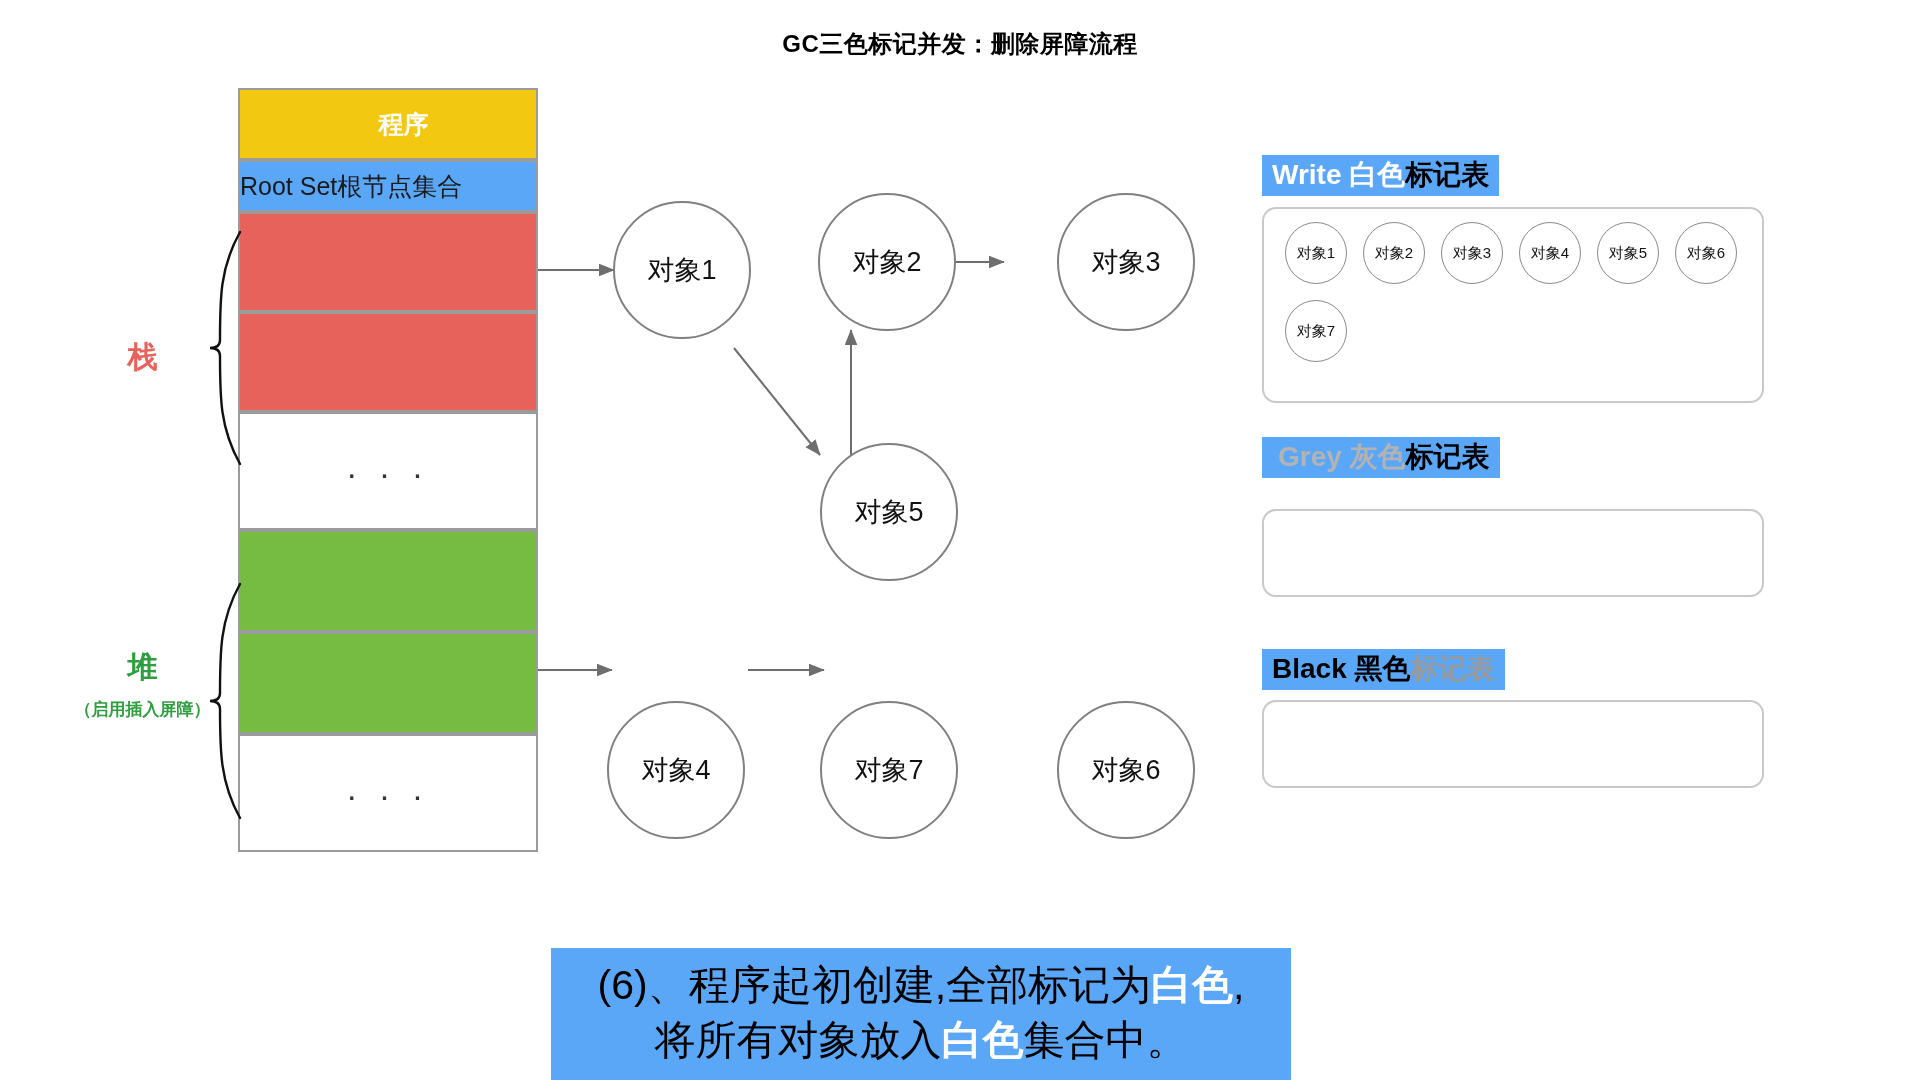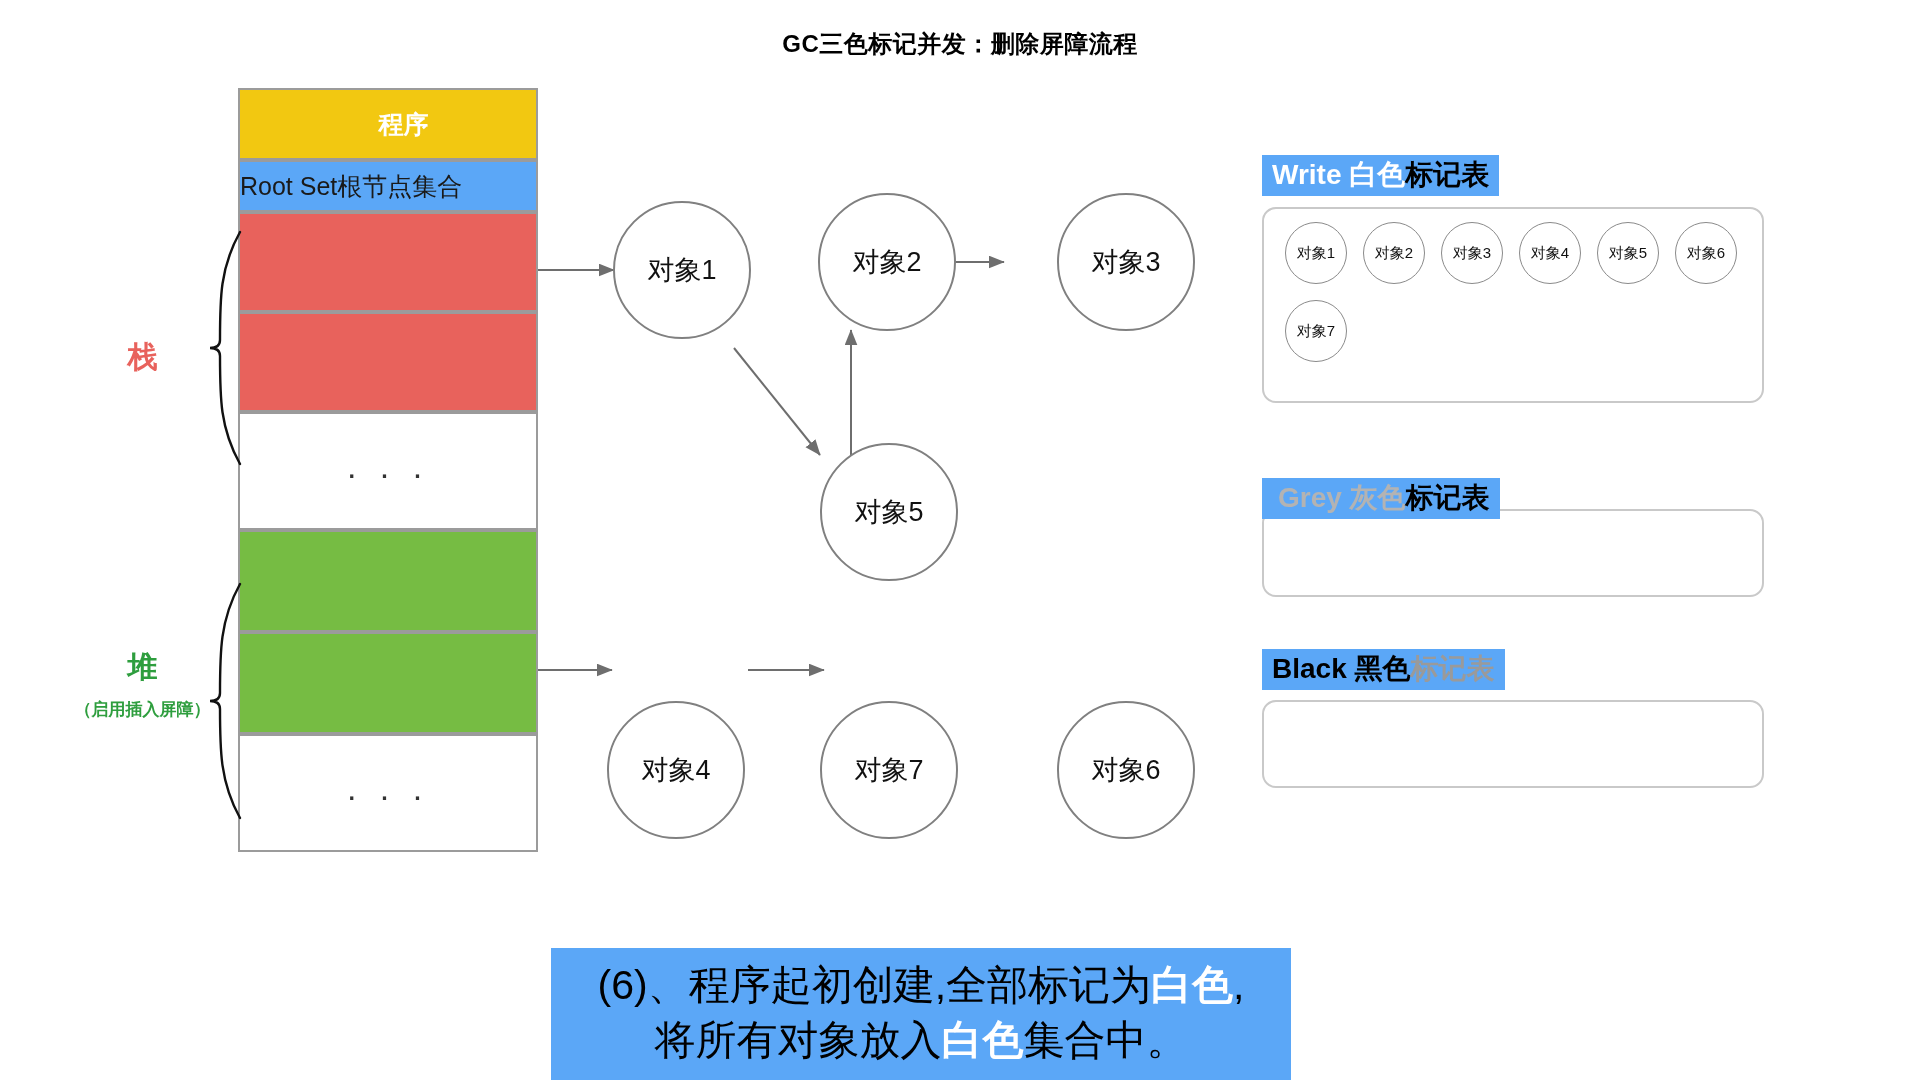--- a/index.html
+++ b/index.html
@@ -165,21 +165,21 @@
     </div>
   <div class="chip">
       <span>对象6</span>
     </div>
   <div class="chip">
       <span>对象7</span>
     </div>
 </div>
 
 <div class="abs tbl" style="left:1262px;top:509px;width:502px;height:88px;"></div>
-<div class="tblhead" style="left:1262px;top:478px;padding-left:16px;">
+<div class="tblhead" style="left:1262px;top:437px;padding-left:16px;">
   <span class="hl-grey">Grey</span><span class="hl-grey">&nbsp;</span><span class="hl-grey">灰色</span><span class="tail-black">标记表</span>
 </div>
 
 <div class="abs tbl" style="left:1262px;top:700px;width:502px;height:88px;"></div>
 <div class="tblhead" style="left:1262px;top:649px;">
   <span class="hl-black">Black</span><span class="hl-black">&nbsp;</span><span class="hl-black">黑色</span><span class="tail-grey">标记表</span>
 </div>
 
 <div class="abs" id="caption">
   <span>(6)、程序起初创建,全部标记为</span><span class="w">白色</span><span>,</span>

